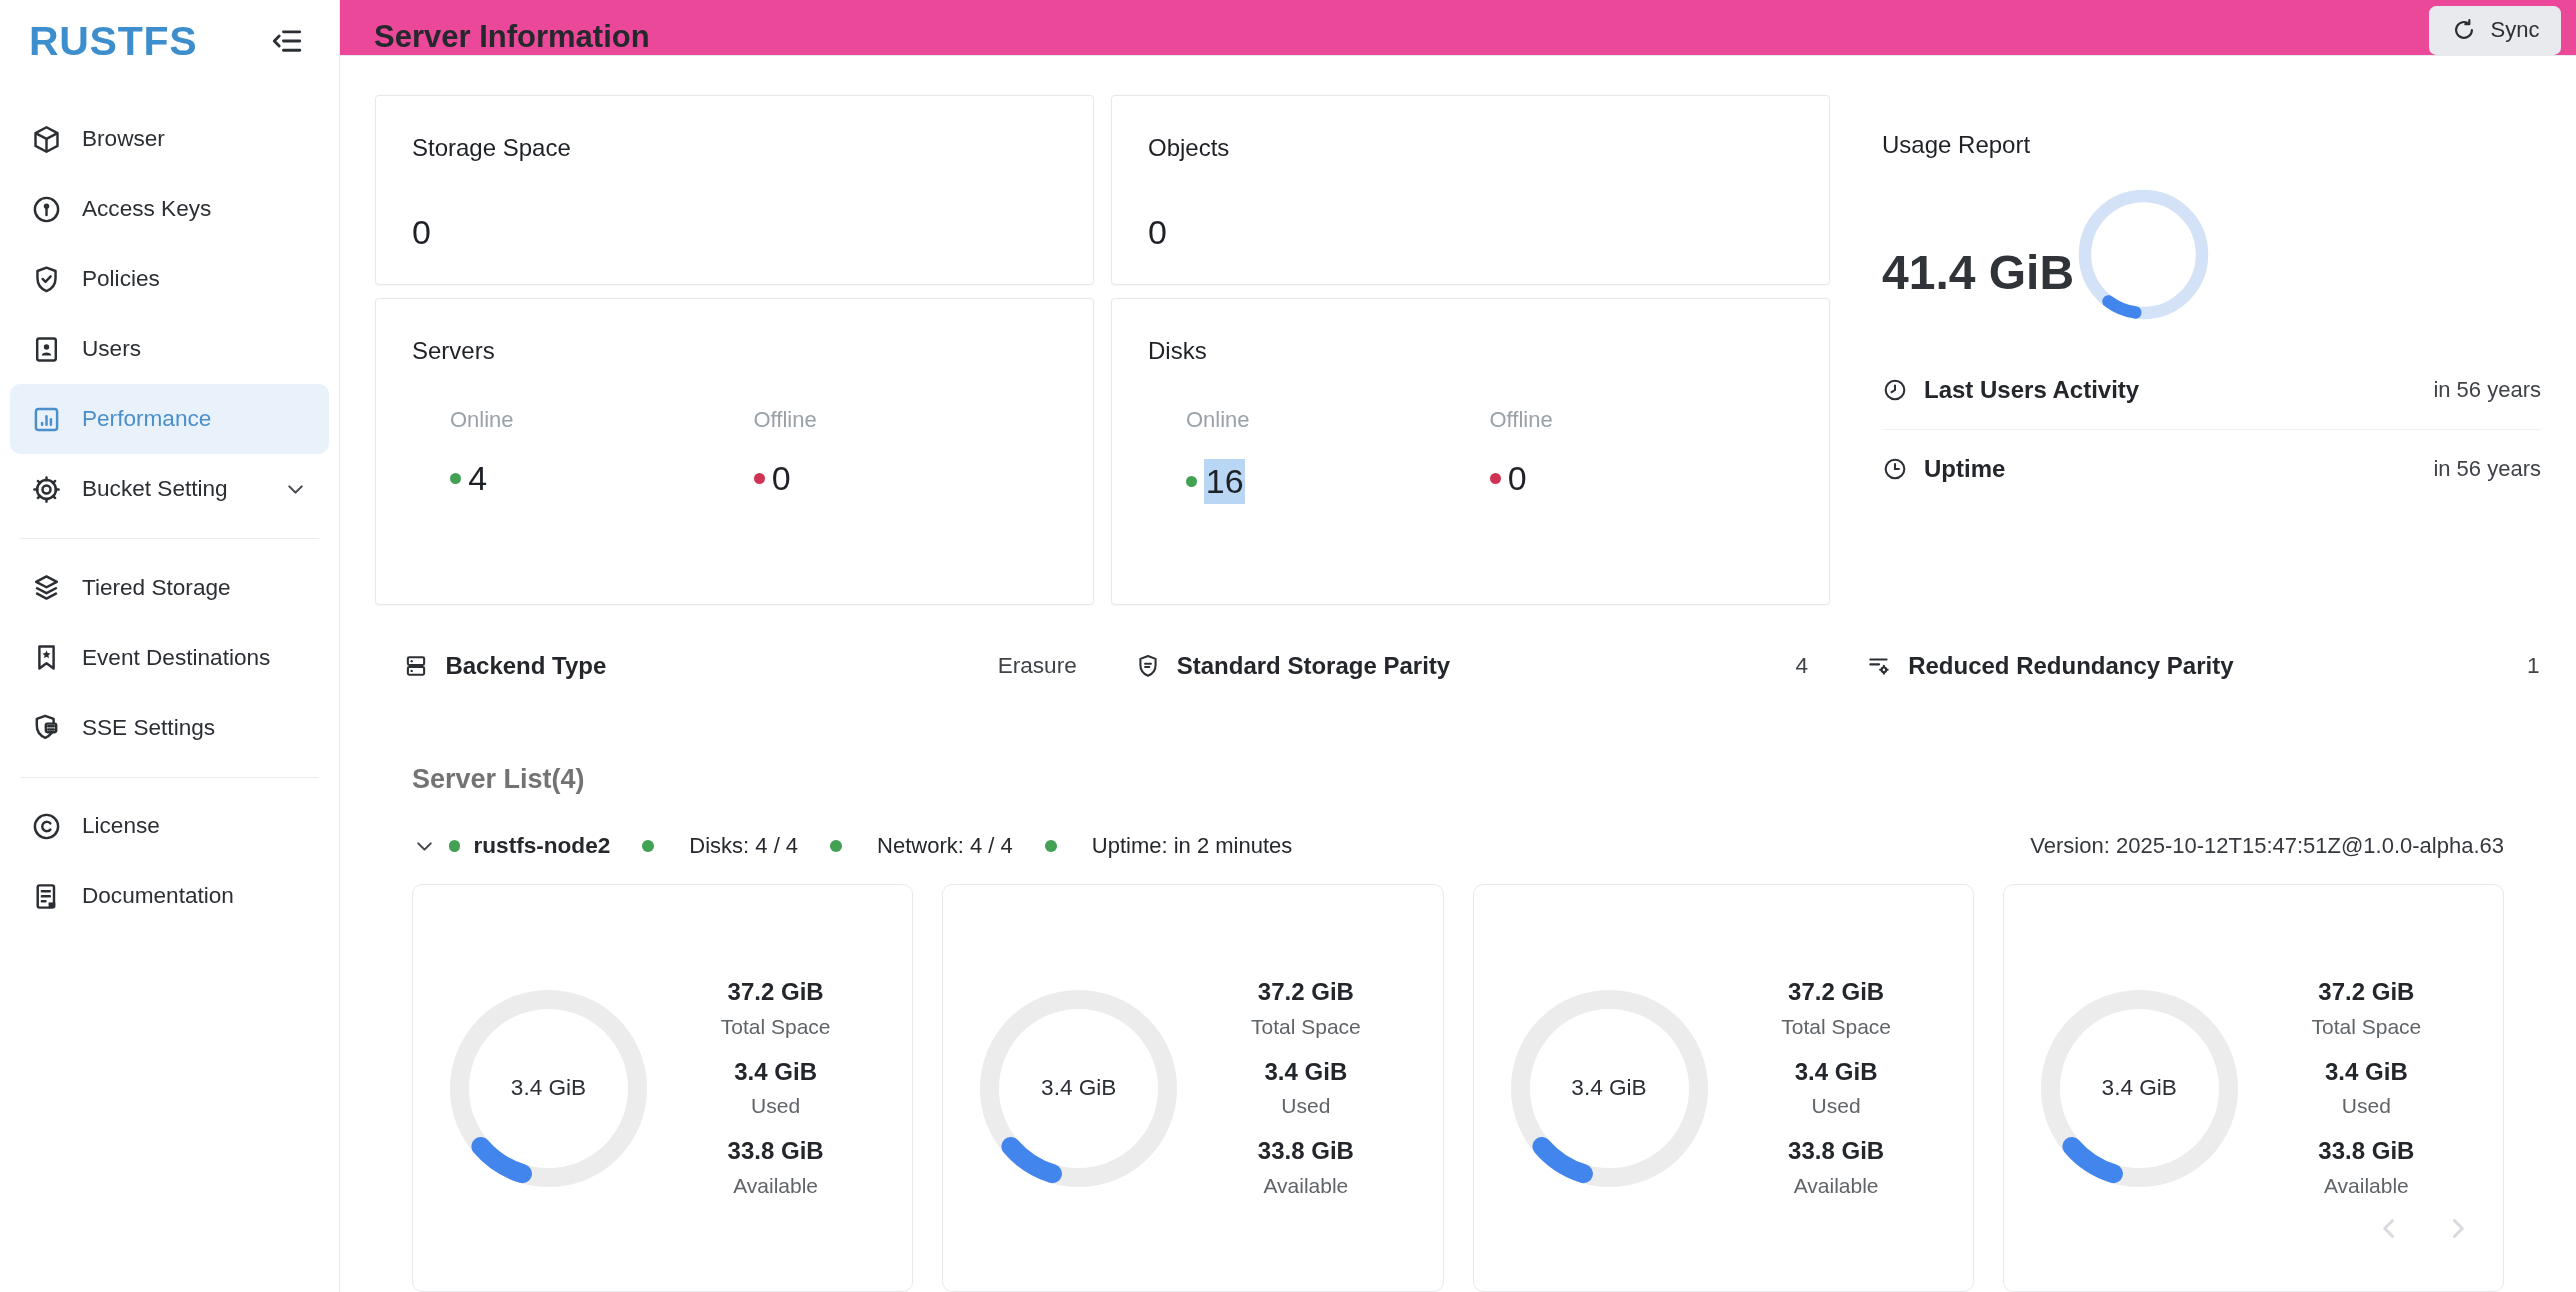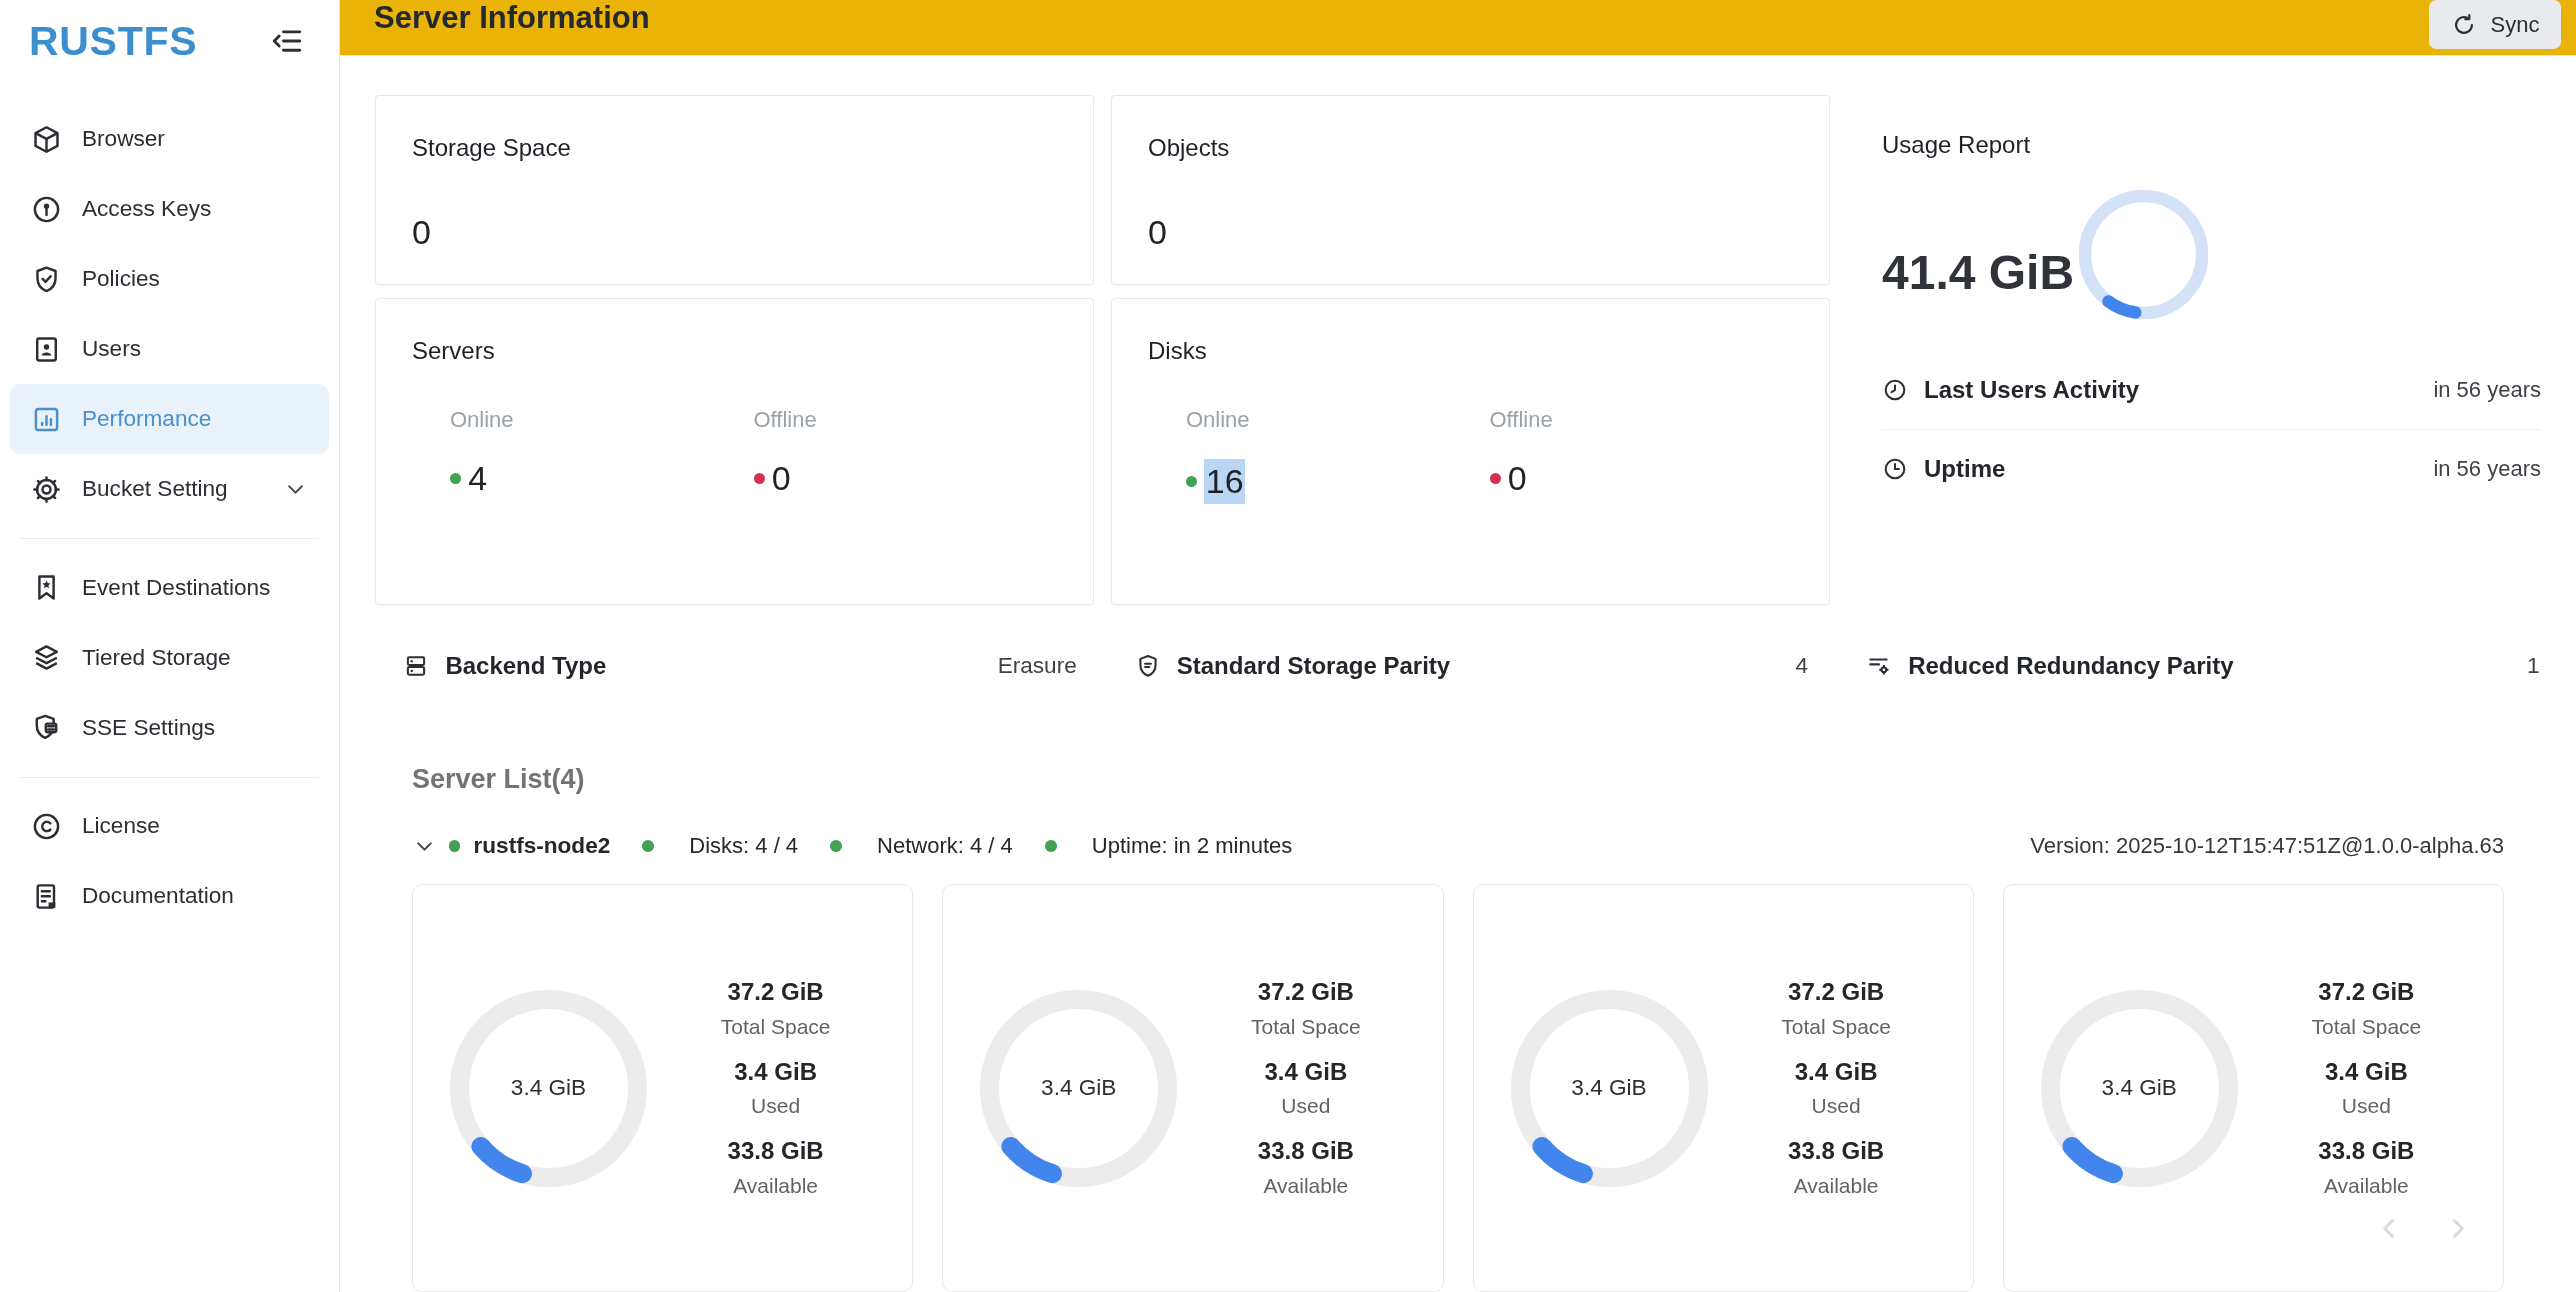--- a/index.html
+++ b/index.html
@@ -18,22 +18,22 @@
   .nav-item { display:flex; align-items:center; height:70px; padding:0 20.4px; border-radius:10.2px;
               color:#2b2f34; font-size:22.6px; cursor:pointer; }
   .nav-item .nicon { width:31px; height:31px; margin-right:20.4px; flex:none; }
   .nav-item .nicon svg { width:31px; height:31px; display:block; }
   .nav-item.active { background:#e9f1fb; color:#4a8fc9; }
   .nav-item .chev { margin-left:auto; width:25px; height:25px; color:#44484d; }
   .nav-divider { height:0.7px; background:#ececee; margin:14px 10.2px; }
 
   
   .main { flex:1; display:flex; flex-direction:column; min-width:0; }
-  .topbar { height:82px; background:#eab308; border-bottom:0.7px solid #e7e8ea;
-            display:flex; align-items:flex-start; justify-content:space-between; padding:0 14.6px 0 34px; }
+  .topbar { height:82px; background:#ec4899; border-bottom:0.7px solid #e7e8ea;
+            display:flex; align-items:flex-end; justify-content:space-between; padding:0 14.6px 0 34px; }
   .page-title { font-size:31px; font-weight:700; color:#25282c; }
   .sync-btn { display:flex; align-items:center; gap:13px; background:#e8eaed; border:none;
               border-radius:7.3px; padding:11.7px 22px; font-size:22px; color:#2b2f34;
               font-family:"Liberation Sans", sans-serif; cursor:pointer; }
   .sync-btn svg { width:26px; height:26px; }
 
   .content { flex:1; padding:39px 35px 0 35px; position:relative; }
 
   
   .top-grid { display:flex; align-items:flex-start; }
@@ -188,36 +188,36 @@
               <path d="M6 9 L12 15 L18 9"></path>
             </svg>
         </span>
       </div>
 
       <div class="nav-divider"></div>
 
       <div class="nav-item">
         <span class="nicon">
           <svg viewBox="0 0 24 24" fill="none" stroke="currentColor" stroke-width="1.9" stroke-linejoin="round">
-            <path d="M6.5 3.5 H17.5 V20.5 L12 16.4 L6.5 20.5 Z"></path>
-            <path d="M12 6.6 L12.9 8.6 L15 8.9 L13.5 10.4 L13.9 12.5 L12 11.5 L10.1 12.5 L10.5 10.4 L9 8.9 L11.1 8.6 Z" fill="currentColor" stroke="none"></path>
-          </svg>
-        </span>
-        <span>Event Destinations</span>
-      </div>
-
-      <div class="nav-item">
-        <span class="nicon">
-          <svg viewBox="0 0 24 24" fill="none" stroke="currentColor" stroke-width="1.9" stroke-linejoin="round">
             <path d="M4 7.6 L12 3.4 L20 7.6 L12 11.8 Z"></path>
               <path d="M4 12.2 L12 16.4 L20 12.2"></path>
               <path d="M4 16.4 L12 20.6 L20 16.4"></path>
           </svg>
         </span>
         <span>Tiered Storage</span>
+      </div>
+
+      <div class="nav-item">
+        <span class="nicon">
+          <svg viewBox="0 0 24 24" fill="none" stroke="currentColor" stroke-width="1.9" stroke-linejoin="round">
+            <path d="M6.5 3.5 H17.5 V20.5 L12 16.4 L6.5 20.5 Z"></path>
+            <path d="M12 6.6 L12.9 8.6 L15 8.9 L13.5 10.4 L13.9 12.5 L12 11.5 L10.1 12.5 L10.5 10.4 L9 8.9 L11.1 8.6 Z" fill="currentColor" stroke="none"></path>
+          </svg>
+        </span>
+        <span>Event Destinations</span>
       </div>
 
       <div class="nav-item">
         <span class="nicon">
           <svg viewBox="0 0 24 24" fill="none" stroke="currentColor" stroke-width="1.9" stroke-linecap="round" stroke-linejoin="round">
             <path d="M11 3 L17.5 5.3 V10.5 C17.5 15 14.8 18.4 11 20 C7.2 18.4 4.5 15 4.5 10.5 V5.3 Z"></path>
             <rect x="11.5" y="9" width="8" height="6.6" rx="1.2" fill="#fff"></rect>
             <path d="M13.3 11 H17.7 M13.3 13.5 H17.7"></path>
           </svg>
         </span>

